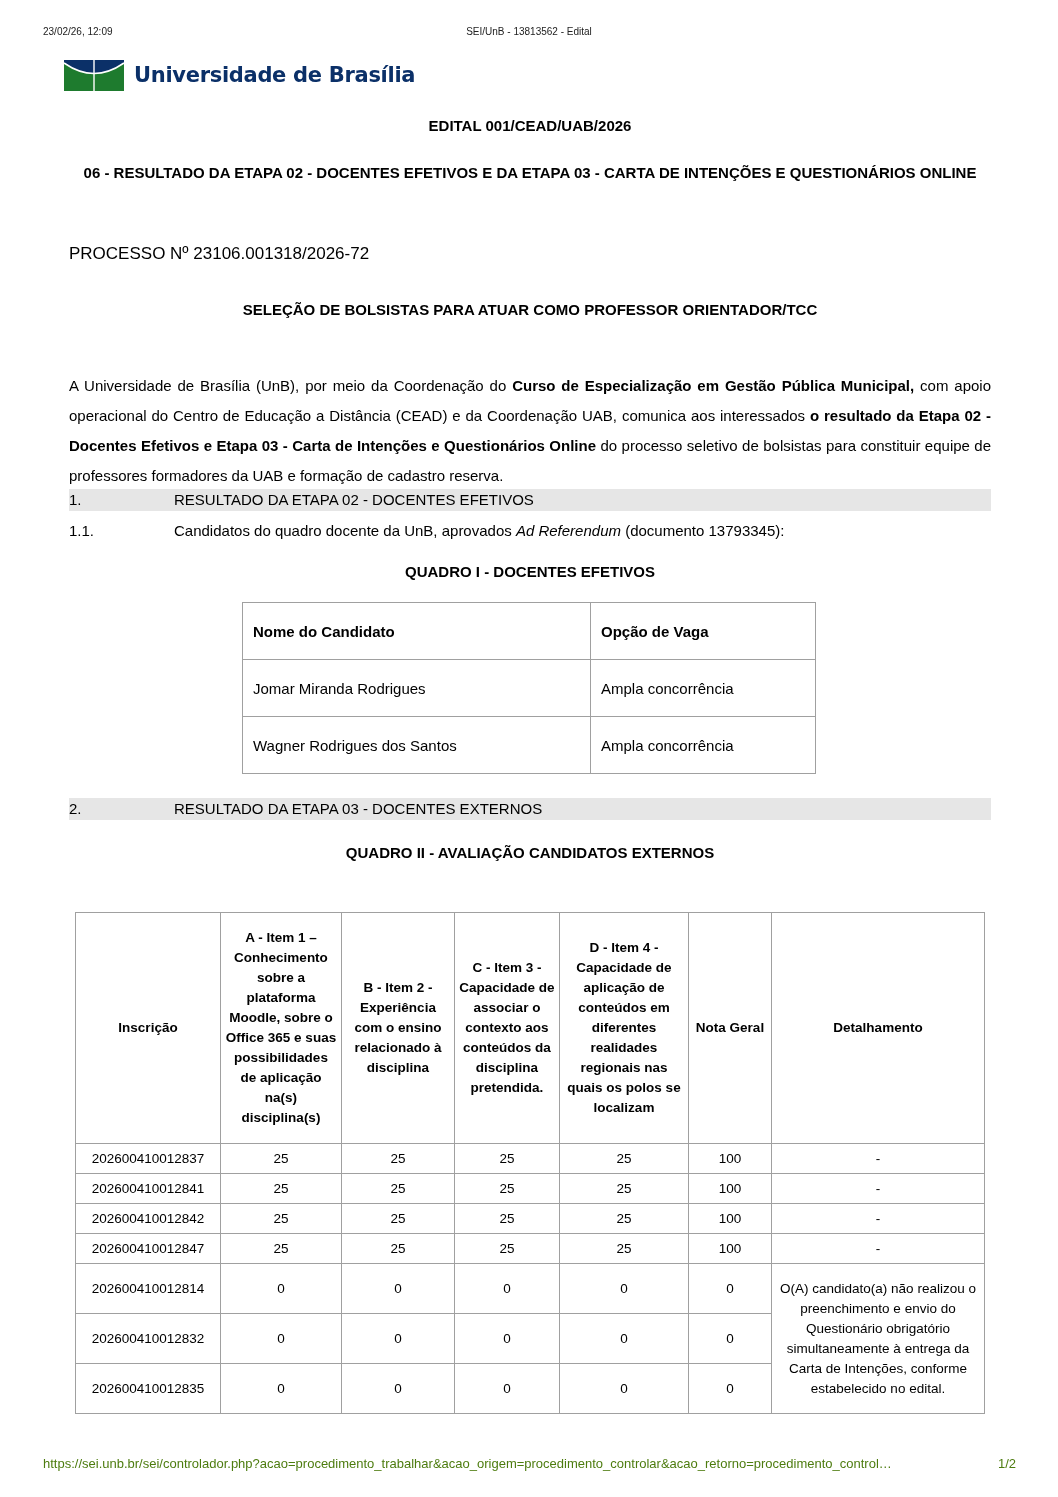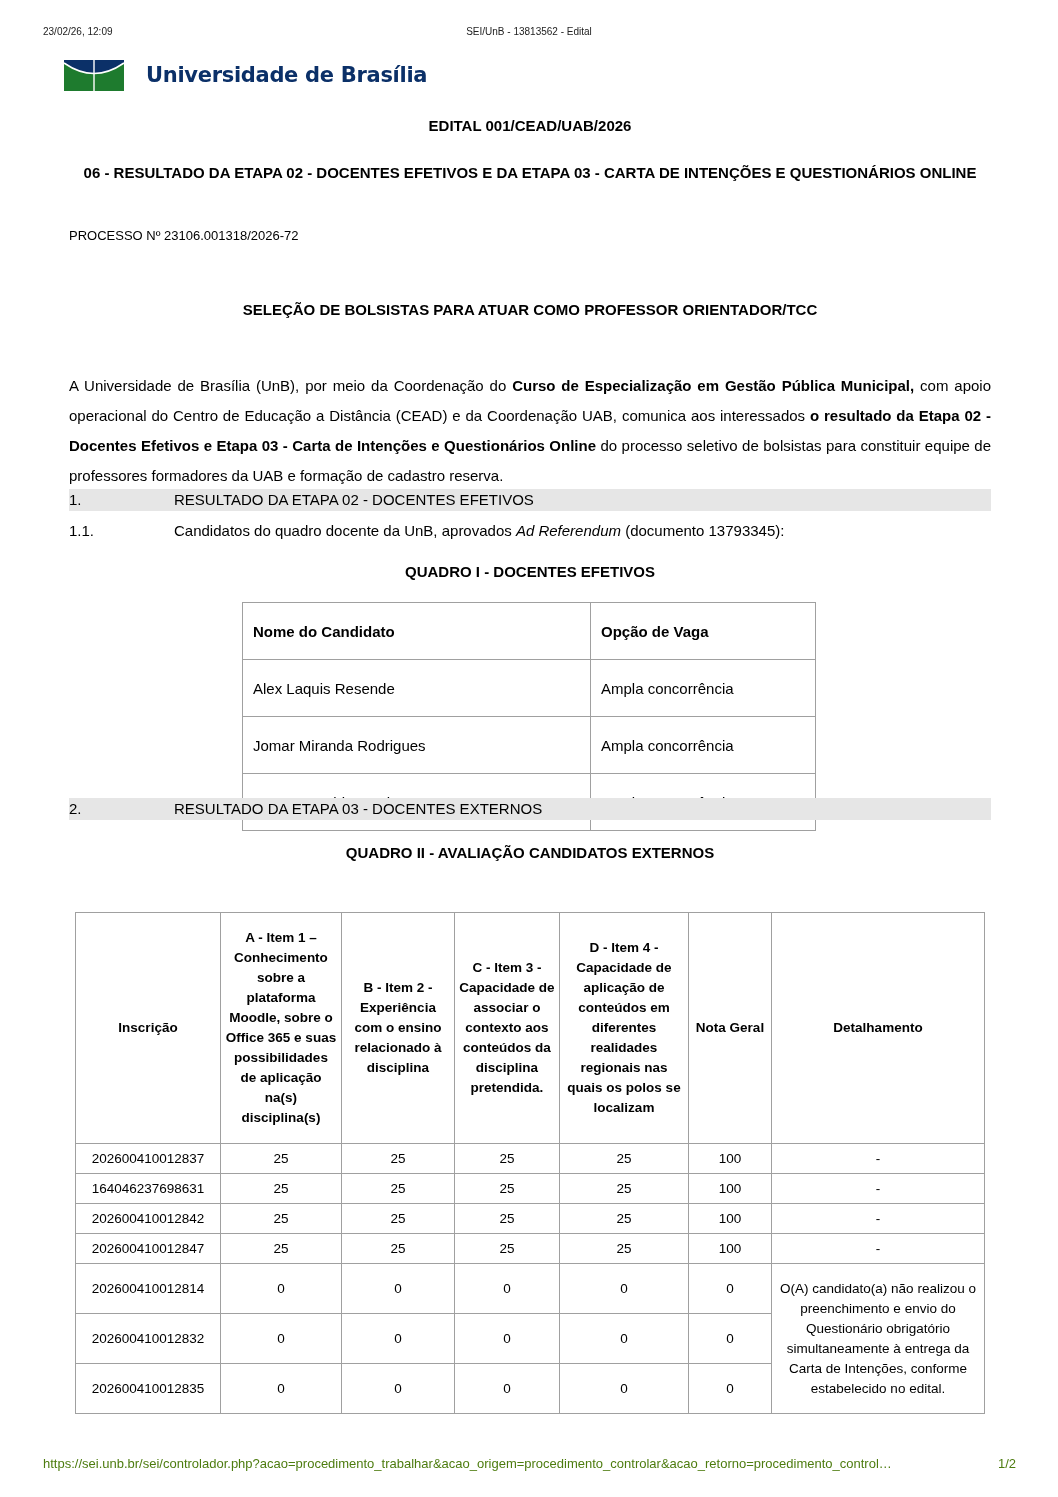--- a/index.html
+++ b/index.html
@@ -10,29 +10,29 @@
   .print-header {
     position: absolute; top: 26px; left: 0; width: 1058px; height: 18px;
     font-family: "Liberation Sans", sans-serif; font-size: 10px; color: #222;
   }
   .print-header .date { position: absolute; left: 43px; top: 0; }
   .print-header .ptitle { position: absolute; left: 0; width: 1058px; text-align: center; top: 0; }
 
   .logo-row { position: absolute; top: 59px; left: 64px; height: 32px; display: flex; align-items: center; }
   .logo-mark { width: 60px; height: 31px; display: block; }
   .logo-text {
-    margin-left: 22px; font-family: "DejaVu Sans", sans-serif; font-weight: bold;
+    margin-left: 10px; font-family: "DejaVu Sans", sans-serif; font-weight: bold;
     font-size: 21px; color: #0b3068; letter-spacing: -0.3px; line-height: 1;
   }
 
   .doc { position: absolute; left: 69px; top: 112px; width: 922px; font-family: "Liberation Sans", sans-serif; font-size: 15px; }
   .center-bold { text-align: center; font-weight: bold; }
   .t-edital { position: absolute; top: 5px; left: 0; width: 922px; font-size: 15px; }
   .t-sub { position: absolute; top: 48px; left: 0; width: 922px; font-size: 15px; line-height: 25px; }
-  .t-proc { position: absolute; top: 116px; left: 0; font-size: 13px; }
+  .t-proc { position: absolute; top: 132px; left: 0; font-size: 17px; }
   .t-sel { position: absolute; top: 189px; left: 0; width: 922px; font-size: 15px; }
   .t-intro {
     position: absolute; top: 259px; left: 0; width: 922px; font-size: 15px;
     line-height: 30px; text-align: justify;
   }
 
   .section-bar {
     position: absolute; left: 0; width: 922px; height: 22px; background: #e6e6e6;
     font-size: 15px; line-height: 22px;
   }
@@ -110,24 +110,20 @@
 
   <table class="t1">
     <thead>
       <tr>
         <th class="c1">Nome do Candidato</th>
         <th>Opção de Vaga</th>
       </tr>
     </thead>
     <tbody>
       <tr>
-        <td>Alex Laquis Resende</td>
-        <td>Ampla concorrência</td>
-      </tr>
-      <tr>
         <td>Jomar Miranda Rodrigues</td>
         <td>Ampla concorrência</td>
       </tr>
       <tr>
         <td>Wagner Rodrigues dos Santos</td>
         <td>Ampla concorrência</td>
       </tr>
     </tbody>
   </table>
 
@@ -154,21 +150,21 @@
       <tr>
         <td>202600410012837</td>
         <td>25</td>
         <td>25</td>
         <td>25</td>
         <td>25</td>
         <td>100</td>
         <td>-</td>
       </tr>
       <tr>
-        <td>164046237698631</td>
+        <td>202600410012841</td>
         <td>25</td>
         <td>25</td>
         <td>25</td>
         <td>25</td>
         <td>100</td>
         <td>-</td>
       </tr>
       <tr>
         <td>202600410012842</td>
         <td>25</td>

